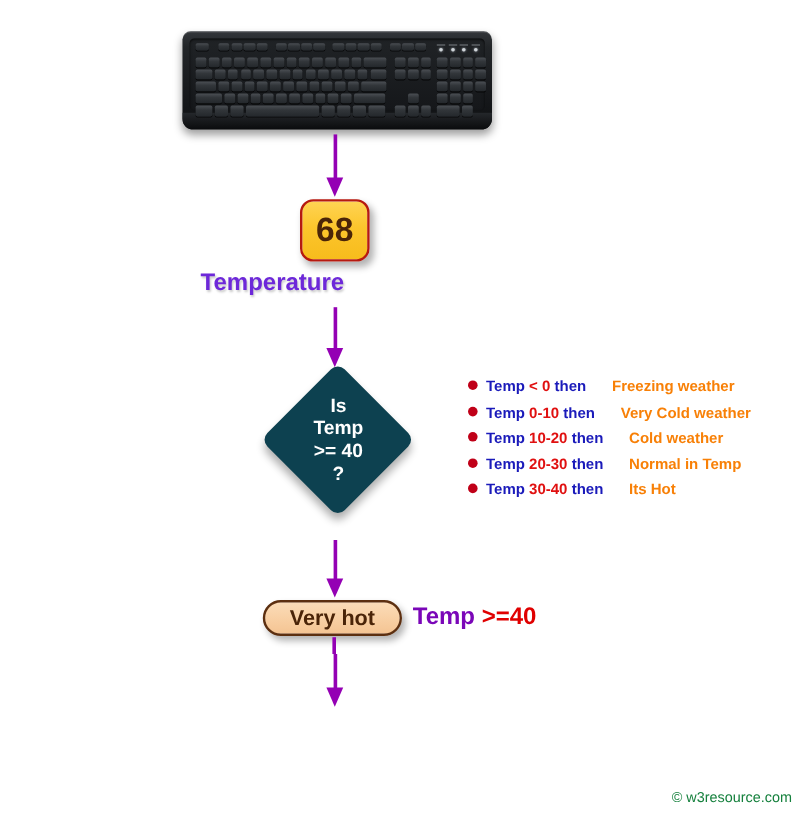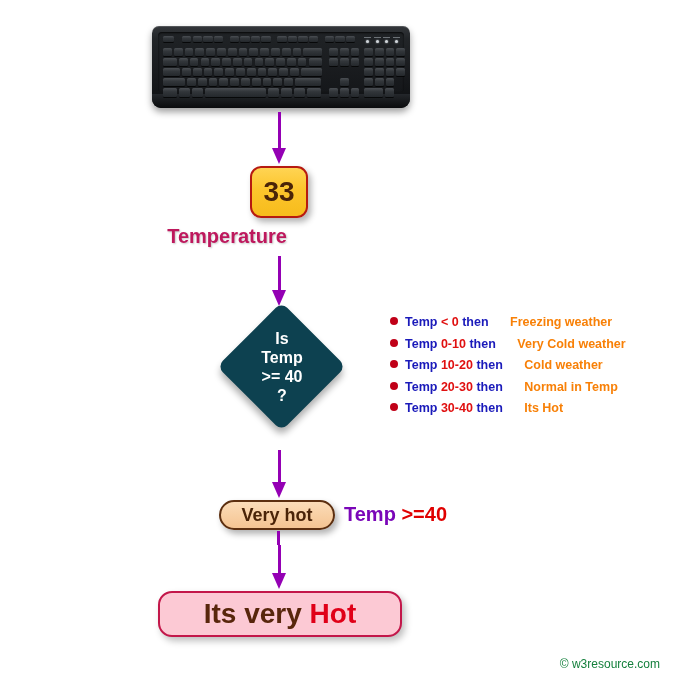--- a/index.html
+++ b/index.html
@@ -122,21 +122,21 @@
   }
 
   .var-label {
     position: absolute;
     left: 0;
     top: 225px;
     width: 568px;
     text-align: center;
     font-size: 20px;
     font-weight: bold;
-    color: #be185d;
+    color: #6d28d9;
     text-shadow: 1px 1px 2px rgba(0,0,0,0.22);
   }
   .var-label .inner {
     position: relative;
     left: -57px;
   }
 
   
   .diamond-wrap {
     position: absolute;
@@ -392,21 +392,21 @@
         <div class="kb-key" style="left: 233px; top: 62.3px; width: 8.8px; height: 8.4px;"></div>
       </div>
   </div>
 
   <div class="arrow" style="left:264px; top:112px; width:30px; height:52px;">
     <div class="shaft" style="height:38px;"></div>
     <div class="head"></div>
   </div>
 
   <div class="value-box">
-    <span>33</span>
+    <span>68</span>
   </div>
 
   <div class="var-label">
     <span class="inner">Temperature</span>
   </div>
 
   <div class="arrow" style="left:264px; top:256px; width:30px; height:50px;">
     <div class="shaft" style="height:36px;"></div>
     <div class="head"></div>
   </div>
@@ -442,21 +442,16 @@
     <span class="c-purple">Temp</span>
     <span class="c-red">&gt;=40</span>
   </div>
 
   <div class="stub" style="left:277px; top:531px; height:14px;"></div>
   <div class="arrow" style="left:264px; top:545px; width:30px; height:44px;">
     <div class="shaft" style="height:30px;"></div>
     <div class="head"></div>
   </div>
 
-  <div class="final-box">
-    <span>
-      <span class="fb-brown">Its very</span><span>&nbsp;</span><span class="fb-red">Hot</span>
-    </span>
-  </div>
 
   <div class="footer">© w3resource.com</div>
 
 </div>
 
 </body></html>

